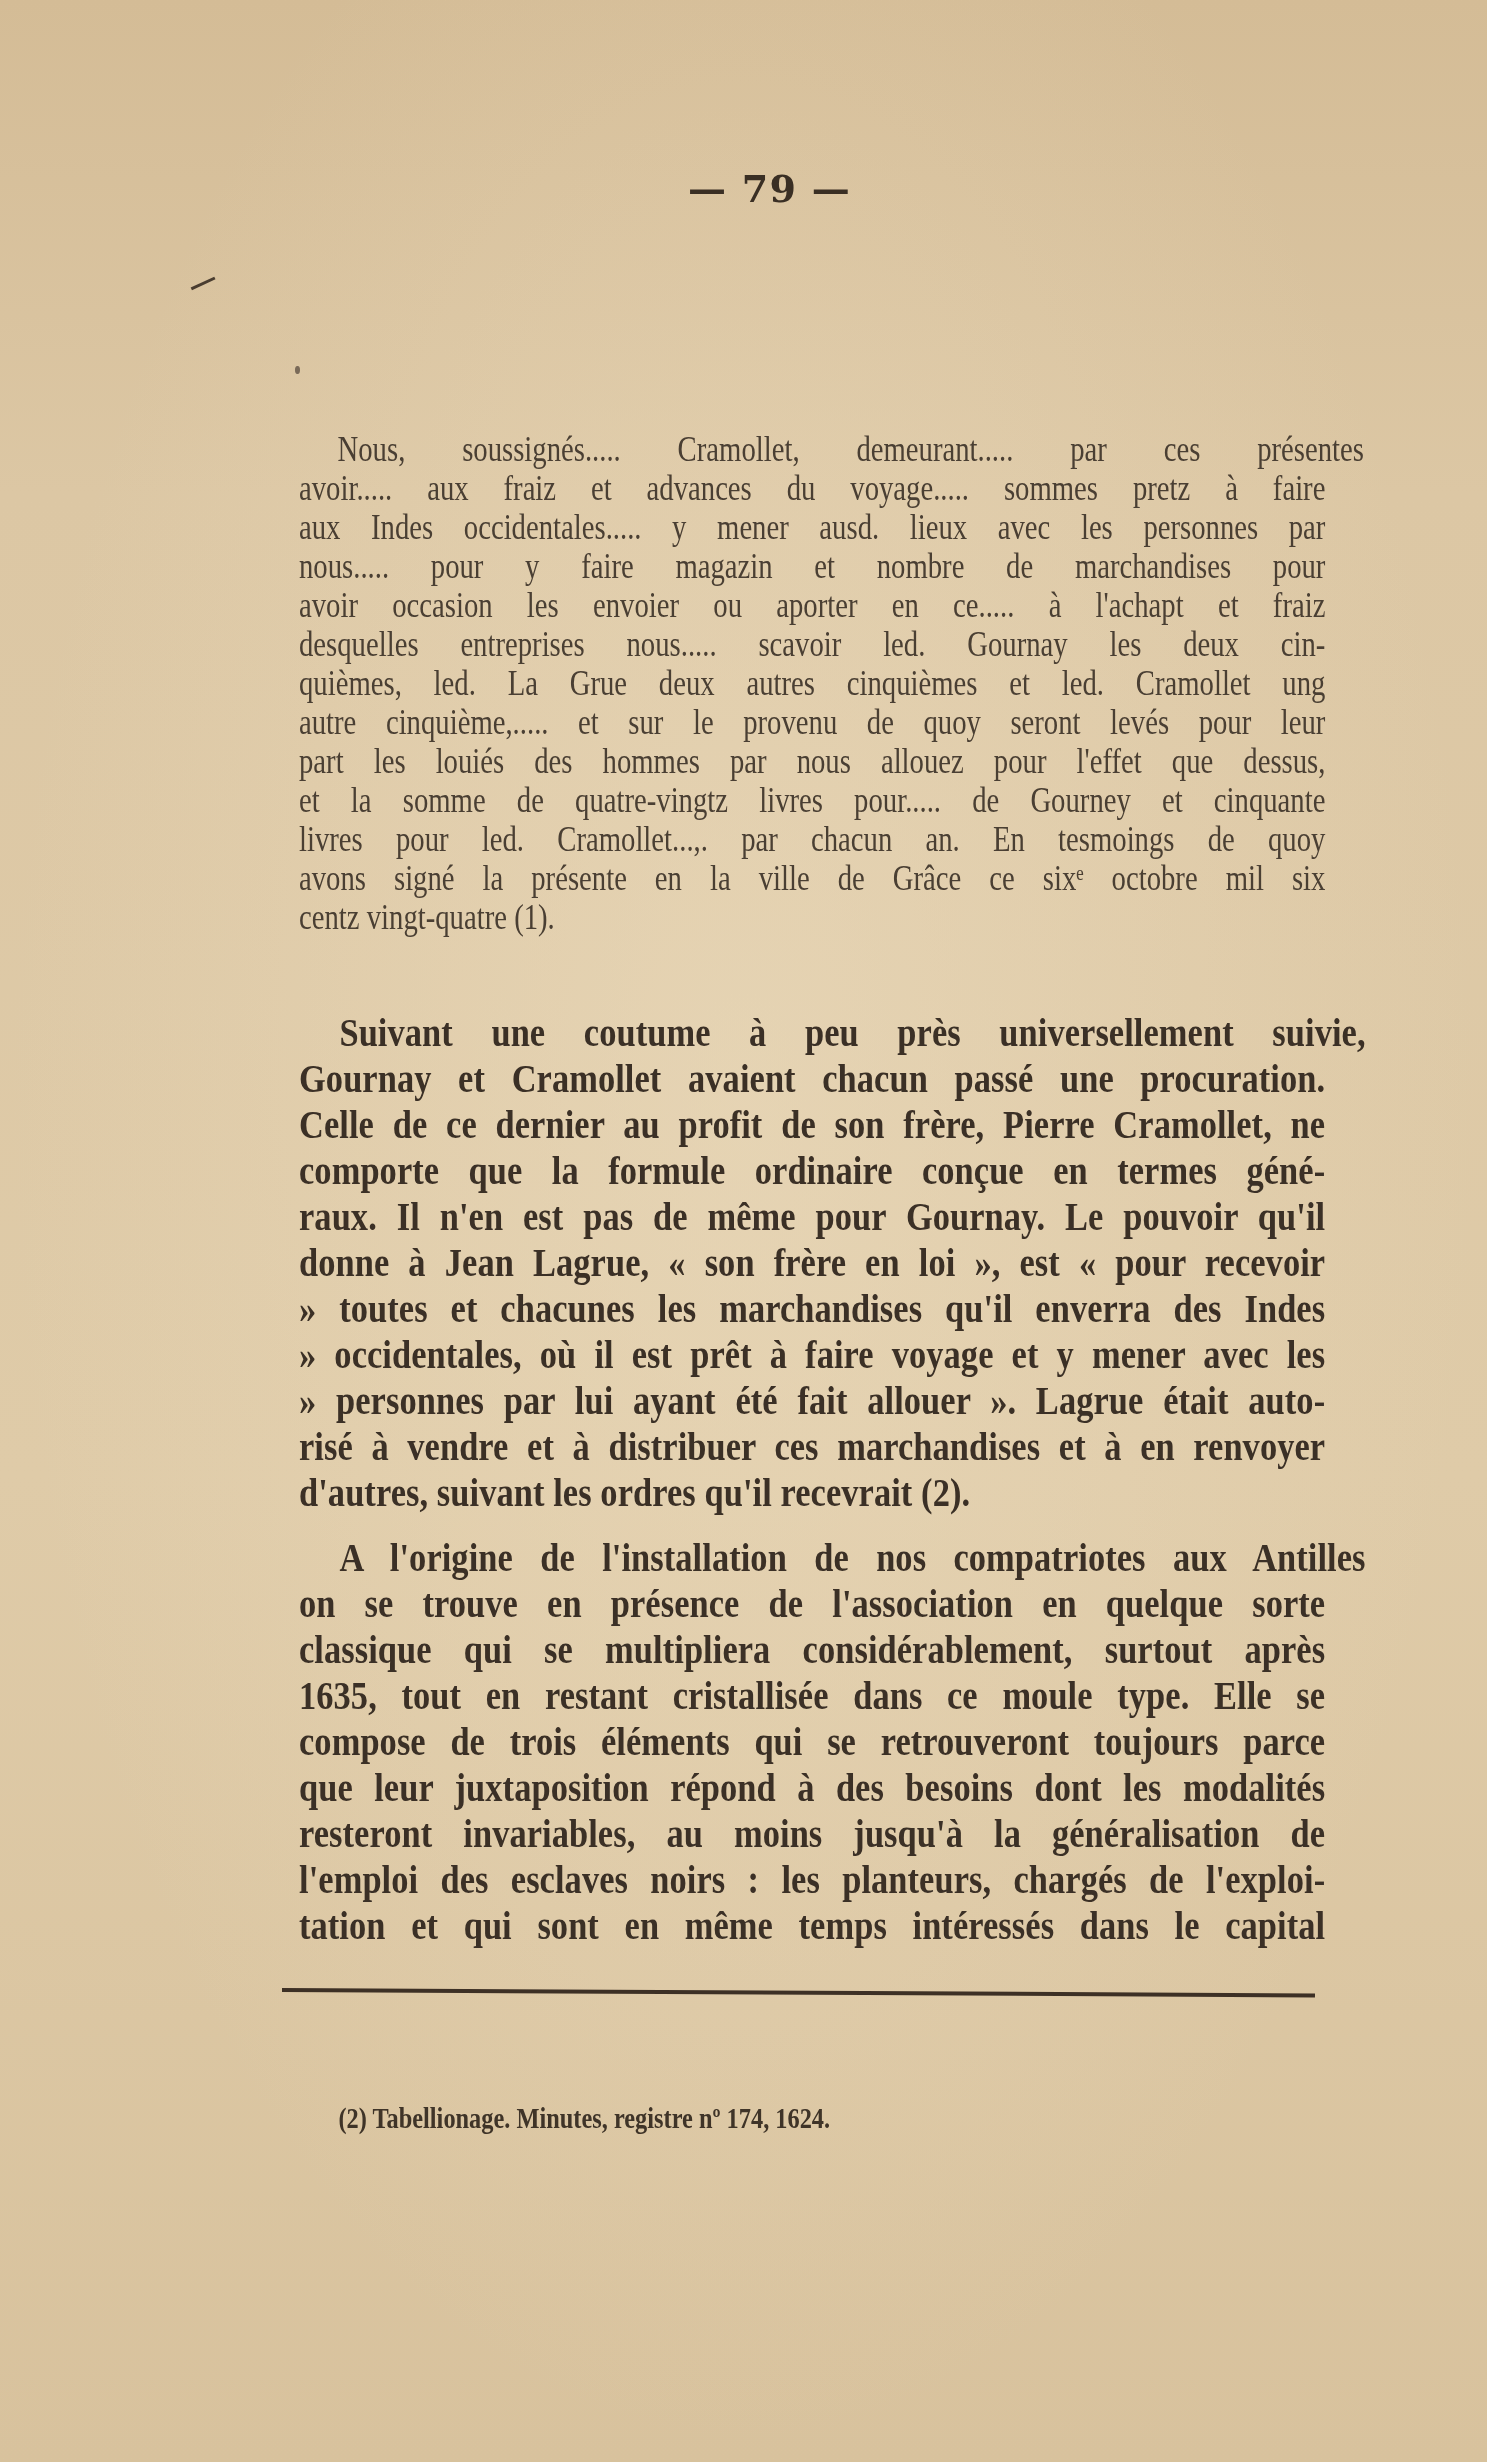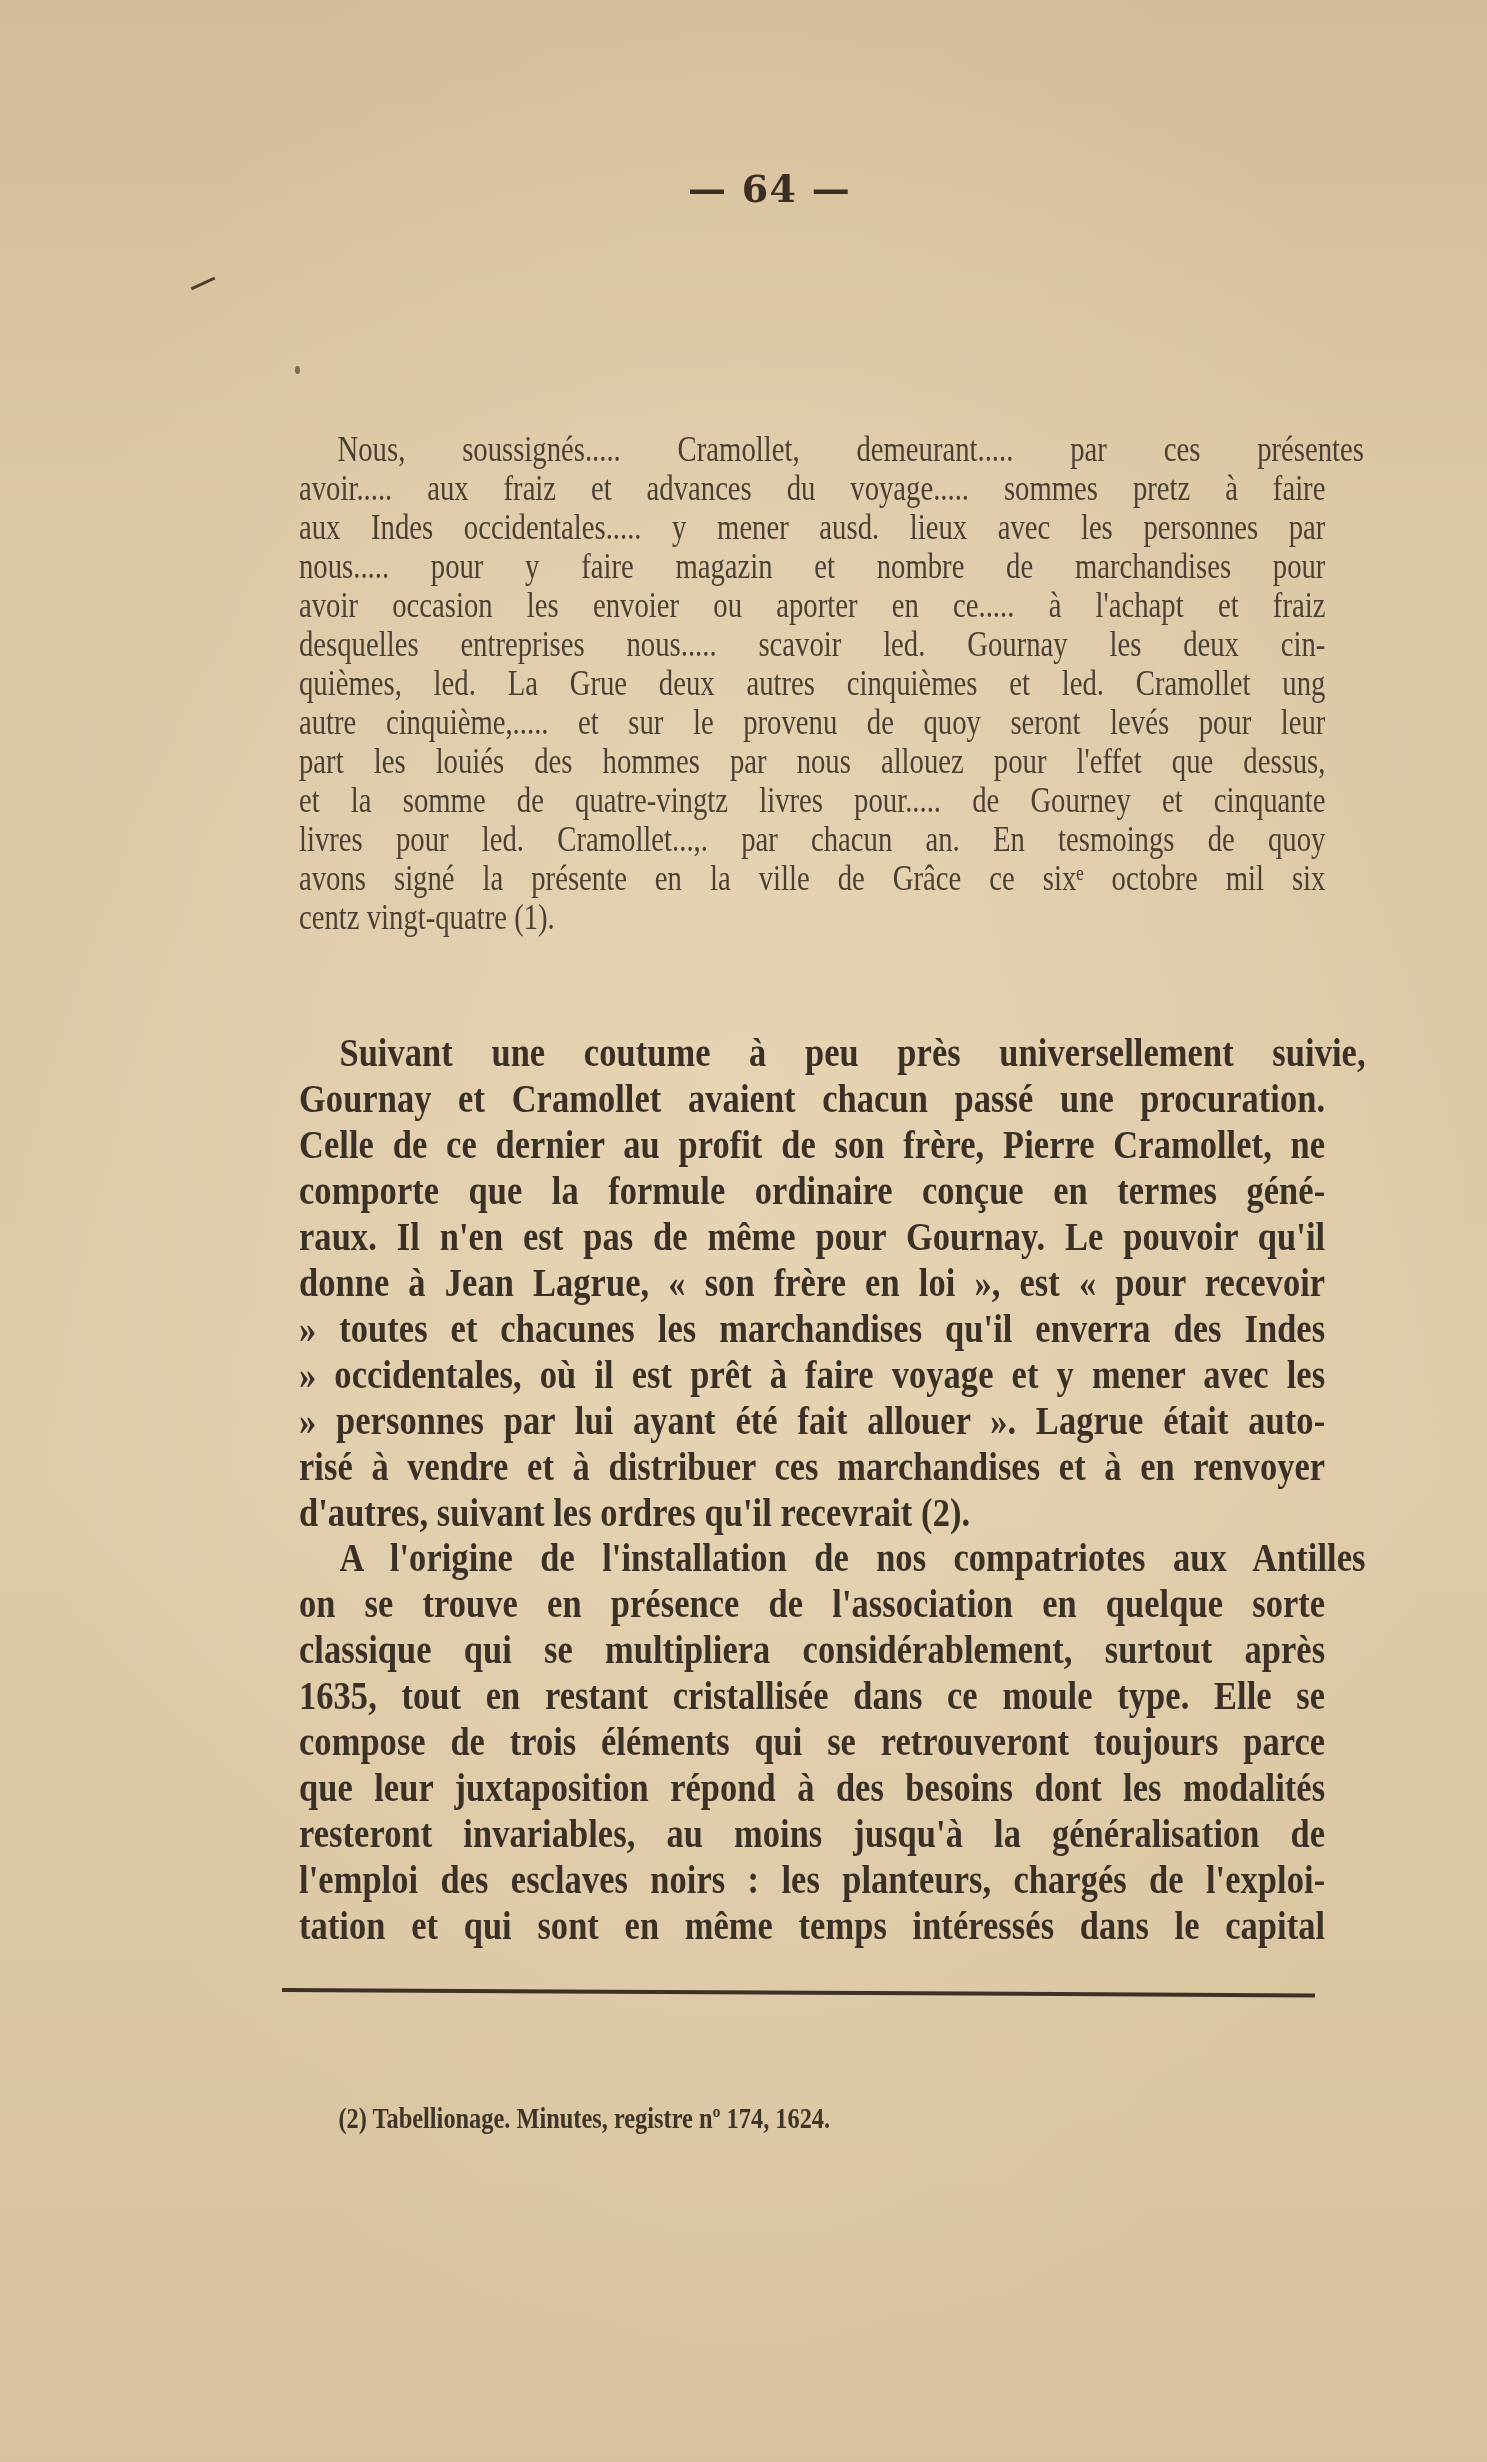--- a/index.html
+++ b/index.html
@@ -113,40 +113,40 @@
     }
   </style>
 </head>
 <body>
 
 <div class="page">
 
   <div class="pen-mark"></div>
   <div class="dot-mark"></div>
 
-  <div class="page-number">— 64 —</div>
+  <div class="page-number">— 79 —</div>
 
 
   <div class="textblock quote-text" style="top: 430px;">
     <span class="line indent-first">Nous, soussignés..... Cramollet, demeurant..... par ces présentes</span>
     <span class="line">avoir..... aux fraiz et advances du voyage..... sommes pretz à faire</span>
     <span class="line">aux Indes occidentales..... y mener ausd. lieux avec les personnes par</span>
     <span class="line">nous..... pour y faire magazin et nombre de marchandises pour</span>
     <span class="line">avoir occasion les envoier ou aporter en ce..... à l'achapt et fraiz</span>
     <span class="line">desquelles entreprises nous..... scavoir led. Gournay les deux cin-</span>
     <span class="line">quièmes, led. La Grue deux autres cinquièmes et led. Cramollet ung</span>
     <span class="line">autre cinquième,..... et sur le provenu de quoy seront levés pour leur</span>
     <span class="line">part les louiés des hommes par nous allouez pour l'effet que dessus,</span>
     <span class="line">et la somme de quatre-vingtz livres pour..... de Gourney et cinquante</span>
     <span class="line">livres pour led. Cramollet...,. par chacun an. En tesmoings de quoy</span>
     <span class="line">avons signé la présente en la ville de Grâce ce sixᵉ octobre mil six</span>
     <span class="line last">centz vingt-quatre (1).</span>
     </div>
 
-  <div class="textblock body-text" style="top: 1010px; margin-top: 20px;">
+  <div class="textblock body-text" style="top: 1010px;">
     <span class="line indent-first">Suivant une coutume à peu près universellement suivie,</span>
     <span class="line">Gournay et Cramollet avaient chacun passé une procuration.</span>
     <span class="line">Celle de ce dernier au profit de son frère, Pierre Cramollet, ne</span>
     <span class="line">comporte que la formule ordinaire conçue en termes géné-</span>
     <span class="line">raux. Il n'en est pas de même pour Gournay. Le pouvoir qu'il</span>
     <span class="line">donne à Jean Lagrue, « son frère en loi », est « pour recevoir</span>
     <span class="line">» toutes et chacunes les marchandises qu'il enverra des Indes</span>
     <span class="line">» occidentales, où il est prêt à faire voyage et y mener avec les</span>
     <span class="line">» personnes par lui ayant été fait allouer ». Lagrue était auto-</span>
     <span class="line">risé à vendre et à distribuer ces marchandises et à en renvoyer</span>

